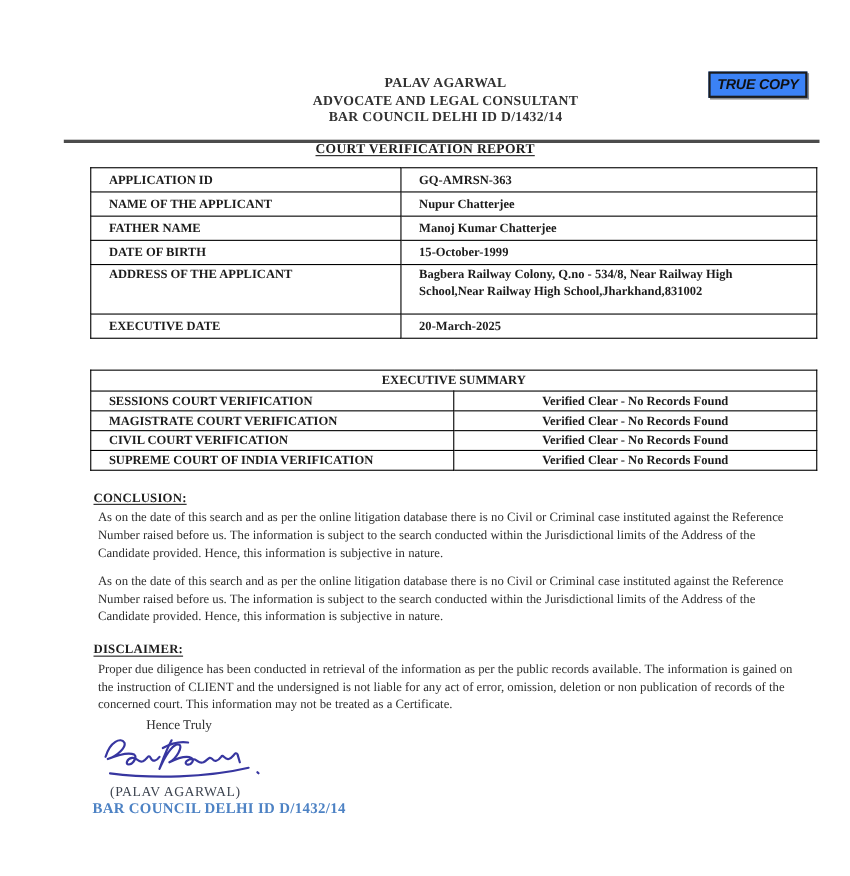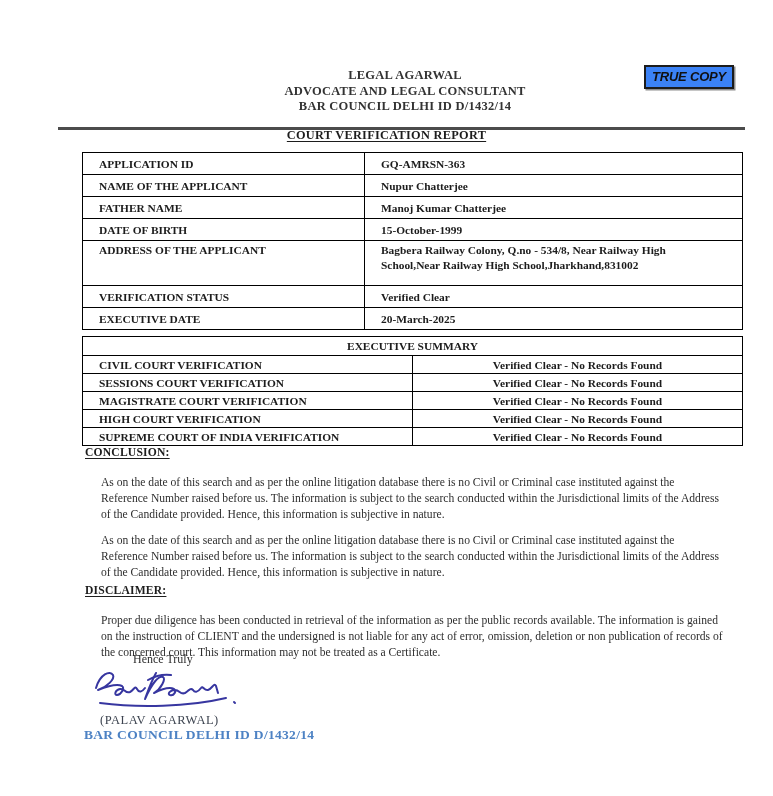--- a/index.html
+++ b/index.html
@@ -64,21 +64,21 @@
   .section{position:absolute;left:85px;width:655px;}
   .sec-conclusion{top:446px;}
   .sec-lawyers{top:517px;}
   .sec-disclaimer{top:584px;}
   .sec-heading{
     font-weight:bold;font-size:11.6px;color:#1e1e1e;
     text-decoration:underline;text-underline-offset:2px;
     margin:0 0 4px 0;letter-spacing:.2px;
   }
   .sec-body{
-    font-size:11.6px;line-height:16px;color:#2e2e2e;margin:16px;
+    font-size:11.6px;line-height:16px;color:#2e2e2e;margin:4px;
   }
   .closing{
     position:absolute;left:133px;top:652px;
     font-size:12px;color:#2e2e2e;
   }
   .signature{position:absolute;left:88px;top:666px;}
   .signer-name{
     position:absolute;left:100px;top:713px;
     font-size:12.5px;color:#3d4450;letter-spacing:.5px;
   }
@@ -86,21 +86,21 @@
     position:absolute;left:84px;top:727px;
     font-size:13.5px;font-weight:bold;letter-spacing:.3px;
   }
 </style>
 </head>
 <body>
 
 <div class="page">
 
   <div class="letterhead">
-    <div>LEGAL AGARWAL</div>
+    <div>PALAV AGARWAL</div>
     <div>ADVOCATE AND LEGAL CONSULTANT</div>
     <div>BAR COUNCIL DELHI ID D/1432/14</div>
   </div>
 
   <div class="stamp">TRUE COPY</div>
 
   <div class="rule"></div>
 
   <div class="report-title">COURT VERIFICATION REPORT</div>
 
@@ -120,49 +120,41 @@
     </tr>
     <tr class="r22">
       <td class="col-label">DATE OF BIRTH</td>
       <td>15-October-1999</td>
     </tr>
     <tr class="r45">
       <td class="col-label">ADDRESS OF THE APPLICANT</td>
       <td>Bagbera Railway Colony, Q.no - 534/8, Near Railway High School,Near Railway High School,Jharkhand,831002</td>
     </tr>
     <tr class="r22">
-      <td class="col-label">VERIFICATION STATUS</td>
-      <td>Verified Clear</td>
-    </tr>
-    <tr class="r22">
       <td class="col-label">EXECUTIVE DATE</td>
       <td>20-March-2025</td>
     </tr>
   </tbody>
     </table>
 
   <table class="summary-table">
     <tbody>
         <tr class="head-row">
       <td colspan="2">EXECUTIVE SUMMARY</td>
     </tr>
     <tr class="r18">
-      <td class="col-label">CIVIL COURT VERIFICATION</td>
-      <td class="val">Verified Clear - No Records Found</td>
-    </tr>
-    <tr class="r18">
       <td class="col-label">SESSIONS COURT VERIFICATION</td>
       <td class="val">Verified Clear - No Records Found</td>
     </tr>
     <tr class="r18">
       <td class="col-label">MAGISTRATE COURT VERIFICATION</td>
       <td class="val">Verified Clear - No Records Found</td>
     </tr>
     <tr class="r18">
-      <td class="col-label">HIGH COURT VERIFICATION</td>
+      <td class="col-label">CIVIL COURT VERIFICATION</td>
       <td class="val">Verified Clear - No Records Found</td>
     </tr>
     <tr class="r18">
       <td class="col-label">SUPREME COURT OF INDIA VERIFICATION</td>
       <td class="val">Verified Clear - No Records Found</td>
     </tr>
   </tbody>
     </table>
 
   <div class="section sec-conclusion">

